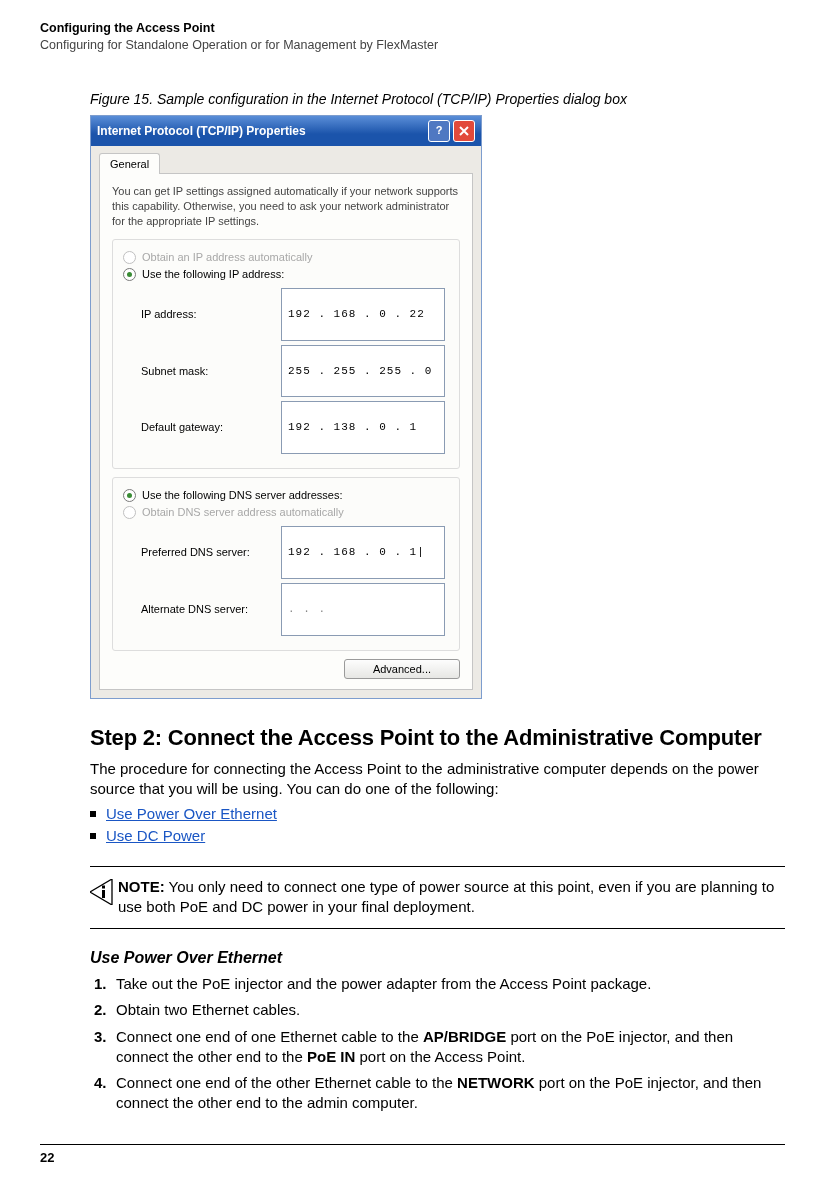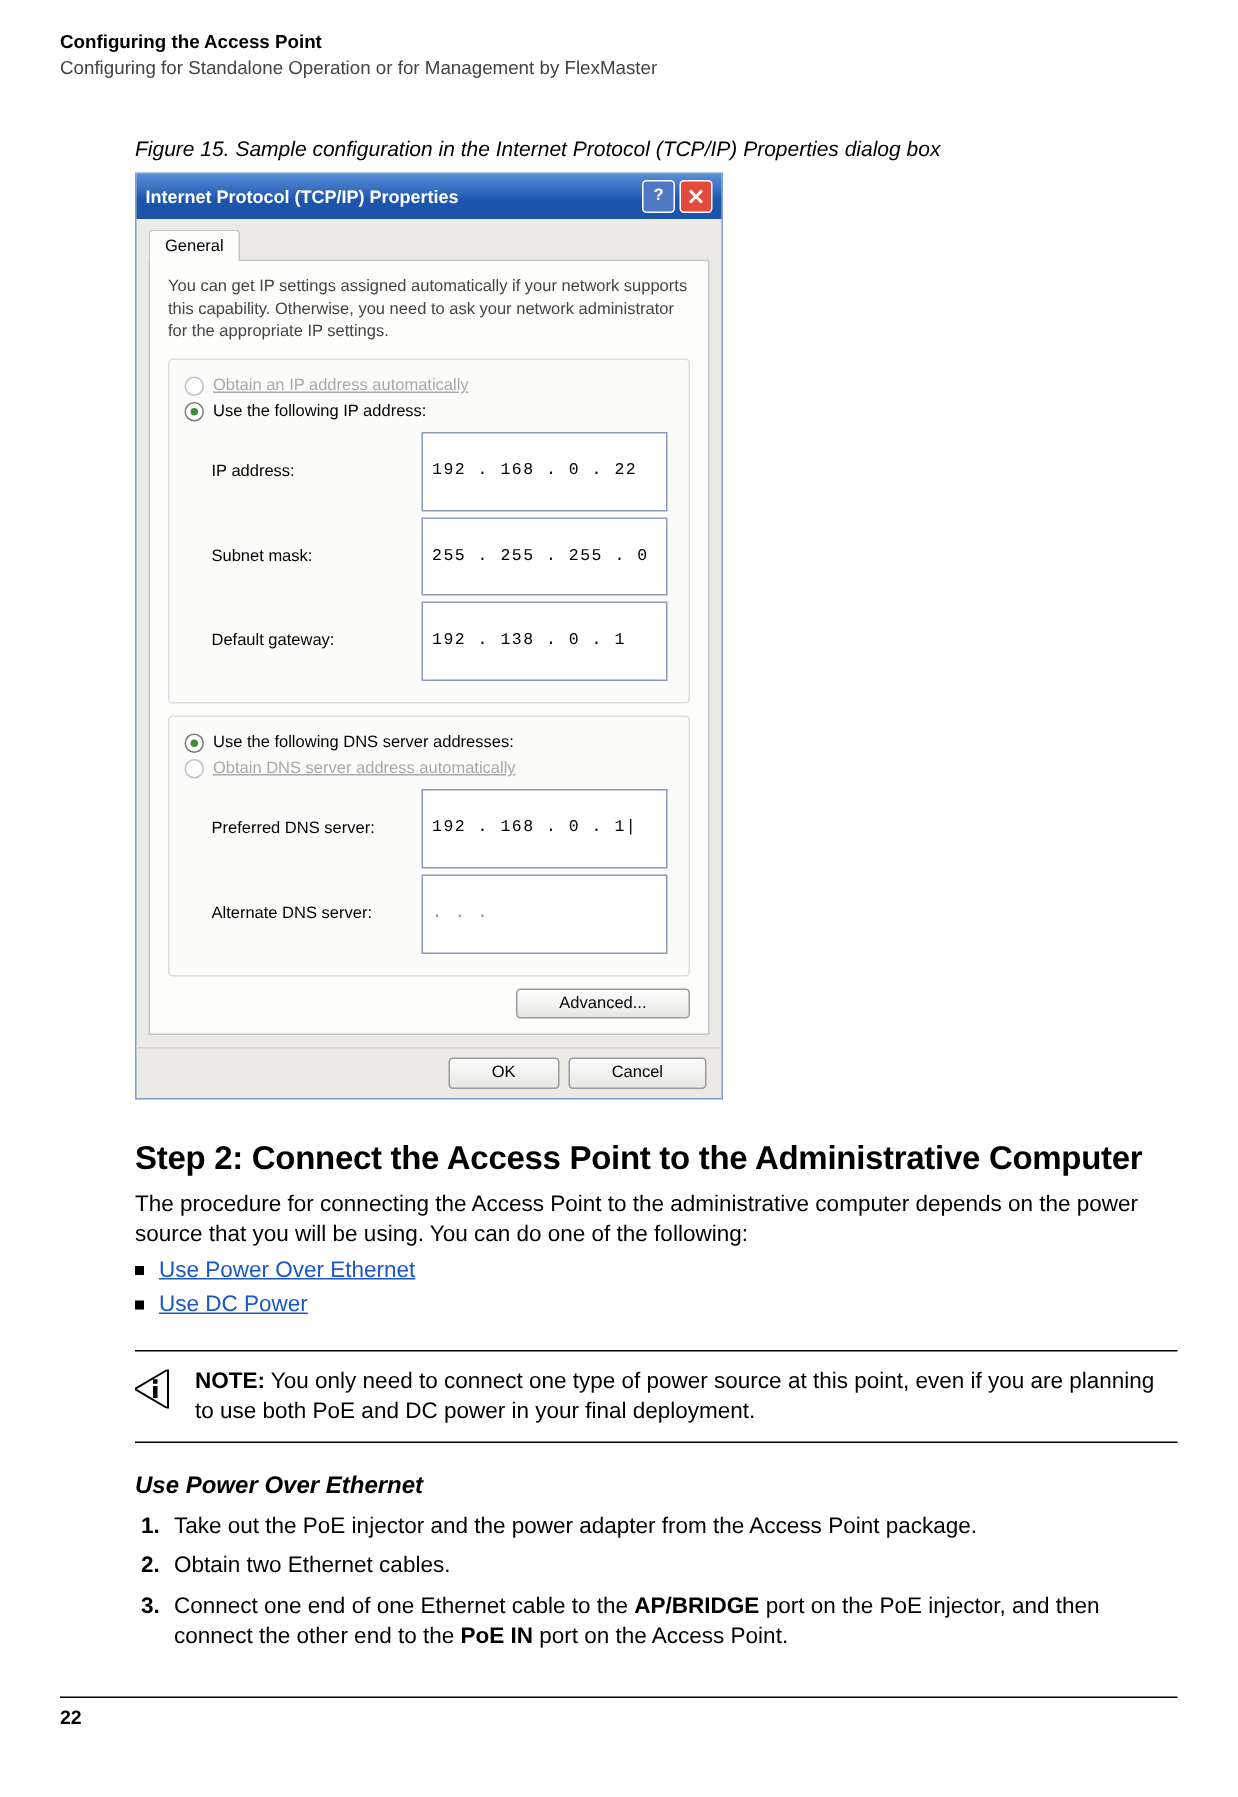--- a/index.html
+++ b/index.html
@@ -75,21 +75,21 @@
   .group {
     border:1px solid #ddd;
     border-radius:3px;
     padding:8px 10px 10px 10px;
     margin-bottom:8px;
     background:#fcfcfa;
   }
   .radio-row {
     display:flex; align-items:center; gap:6px; margin:2px 0;
   }
-  .radio-row.disabled { color:#a8a8a8;text-decoration:underline; }
+  .radio-row.disabled { color:#a8a8a8; }
   .radio {
     width:11px;height:11px;border:1px solid #7a7a7a;border-radius:50%;
     display:flex;align-items:center;justify-content:center;background:#fff;
   }
   .radio.on::after{content:"";width:5px;height:5px;background:#3a8c35;border-radius:50%;}
   .radio.off-dim{border-color:#c0c0c0;}
   .fields { margin:6px 0 0 18px; }
   .frow { display:flex; align-items:center; margin:4px 0; }
   .flabel { width:140px; }
   .ipbox {
@@ -124,21 +124,20 @@
   ul.bul li { display:flex; align-items:flex-start; gap:10px; margin:2px 0; }
   .sq { width:6px;height:6px;background:#000; display:inline-block; margin-top:7px;}
   .link { color:#1a56c4; text-decoration:underline; font-size:15px; }
 
   .note-block{
     border-top:1px solid #000;
     border-bottom:1px solid #000;
     margin:20px 0 18px 50px;
     padding:10px 0;
     display:flex;
-    gap:12px;
   }
   .info-icon{
     width:28px;height:24px;flex:0 0 28px;
     position:relative;
     margin-top:2px;
   }
   .info-icon svg{display:block;}
   .note-txt{font-size:15px;}
 
   .h3{
@@ -224,24 +223,20 @@
         <div class="frow">
           <span class="flabel">Alternate DNS server:</span>
           <span class="ipbox blank">.       .       .</span>
         </div>
       </div>
     </div>
 
     <div class="adv-row">
       <span class="xpbtn">Advanced...</span>
     </div>
-  </div>
-  <div class="dlg-footer">
-    <span class="xpbtn">OK</span>
-    <span class="xpbtn">Cancel</span>
   </div>
 </div>
 
 <h2 class="h2">Step 2: Connect the Access Point to the Administrative Computer</h2>
 <p class="para">The procedure for connecting the Access Point to the administrative computer depends on the power source that you will be using. You can do one of the following:</p>
 <ul class="bul">
   <li>
       <span class="sq"></span>
       <a class="link">Use Power Over Ethernet</a>
     </li>
@@ -262,16 +257,17 @@
   <div class="note-txt">
     <b>NOTE:</b><span>  You only need to connect one type of power source at this point, even if you are planning to use both PoE and DC power in your final deployment.</span>
   </div>
 </div>
 
 <h3 class="h3">Use Power Over Ethernet</h3>
 <ol class="steps">
   <li style="list-style: none;"><span style="font-weight: bold; margin-left: -22px; display: inline-block; width: 22px;">1. </span><span class="lead"></span><span>Take out the PoE injector and the power adapter from the Access Point package.</span></li>
   <li style="list-style: none;"><span style="font-weight: bold; margin-left: -22px; display: inline-block; width: 22px;">2. </span><span>Obtain two Ethernet cables.</span></li>
   <li style="list-style: none;"><span style="font-weight: bold; margin-left: -22px; display: inline-block; width: 22px;">3. </span><span>Connect one end of one Ethernet cable to the </span><b>AP/BRIDGE</b><span> port on the PoE injector, and then connect the other end to the </span><b>PoE IN</b><span> port on the Access Point.</span></li>
+  <li style="list-style: none;"><span style="font-weight: bold; margin-left: -22px; display: inline-block; width: 22px;">4. </span><span>Connect one end of the other Ethernet cable to the </span><b>NETWORK</b><span> port on the PoE injector, and then connect the other end to the admin computer.</span></li>
 </ol>
 
 <hr class="pg-rule">
 <div class="pg-num">22</div>
 
 </body></html>

